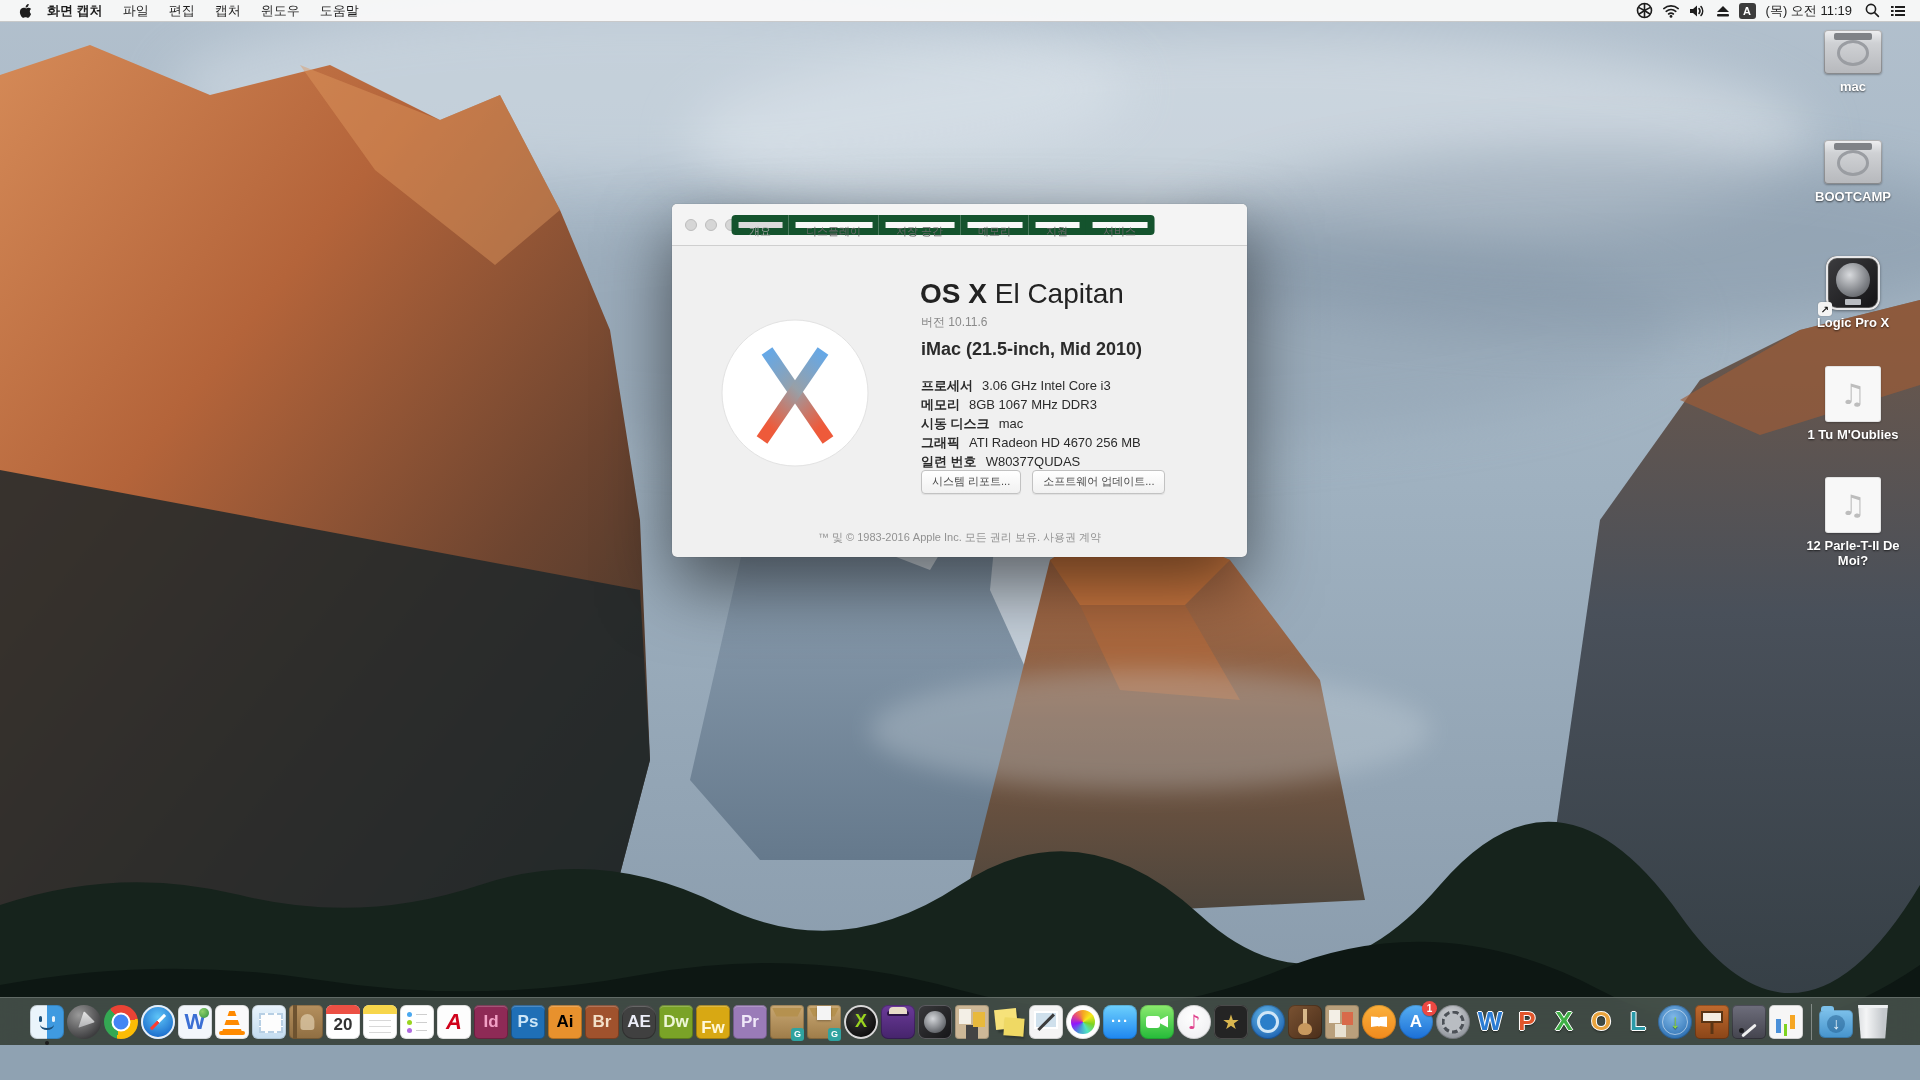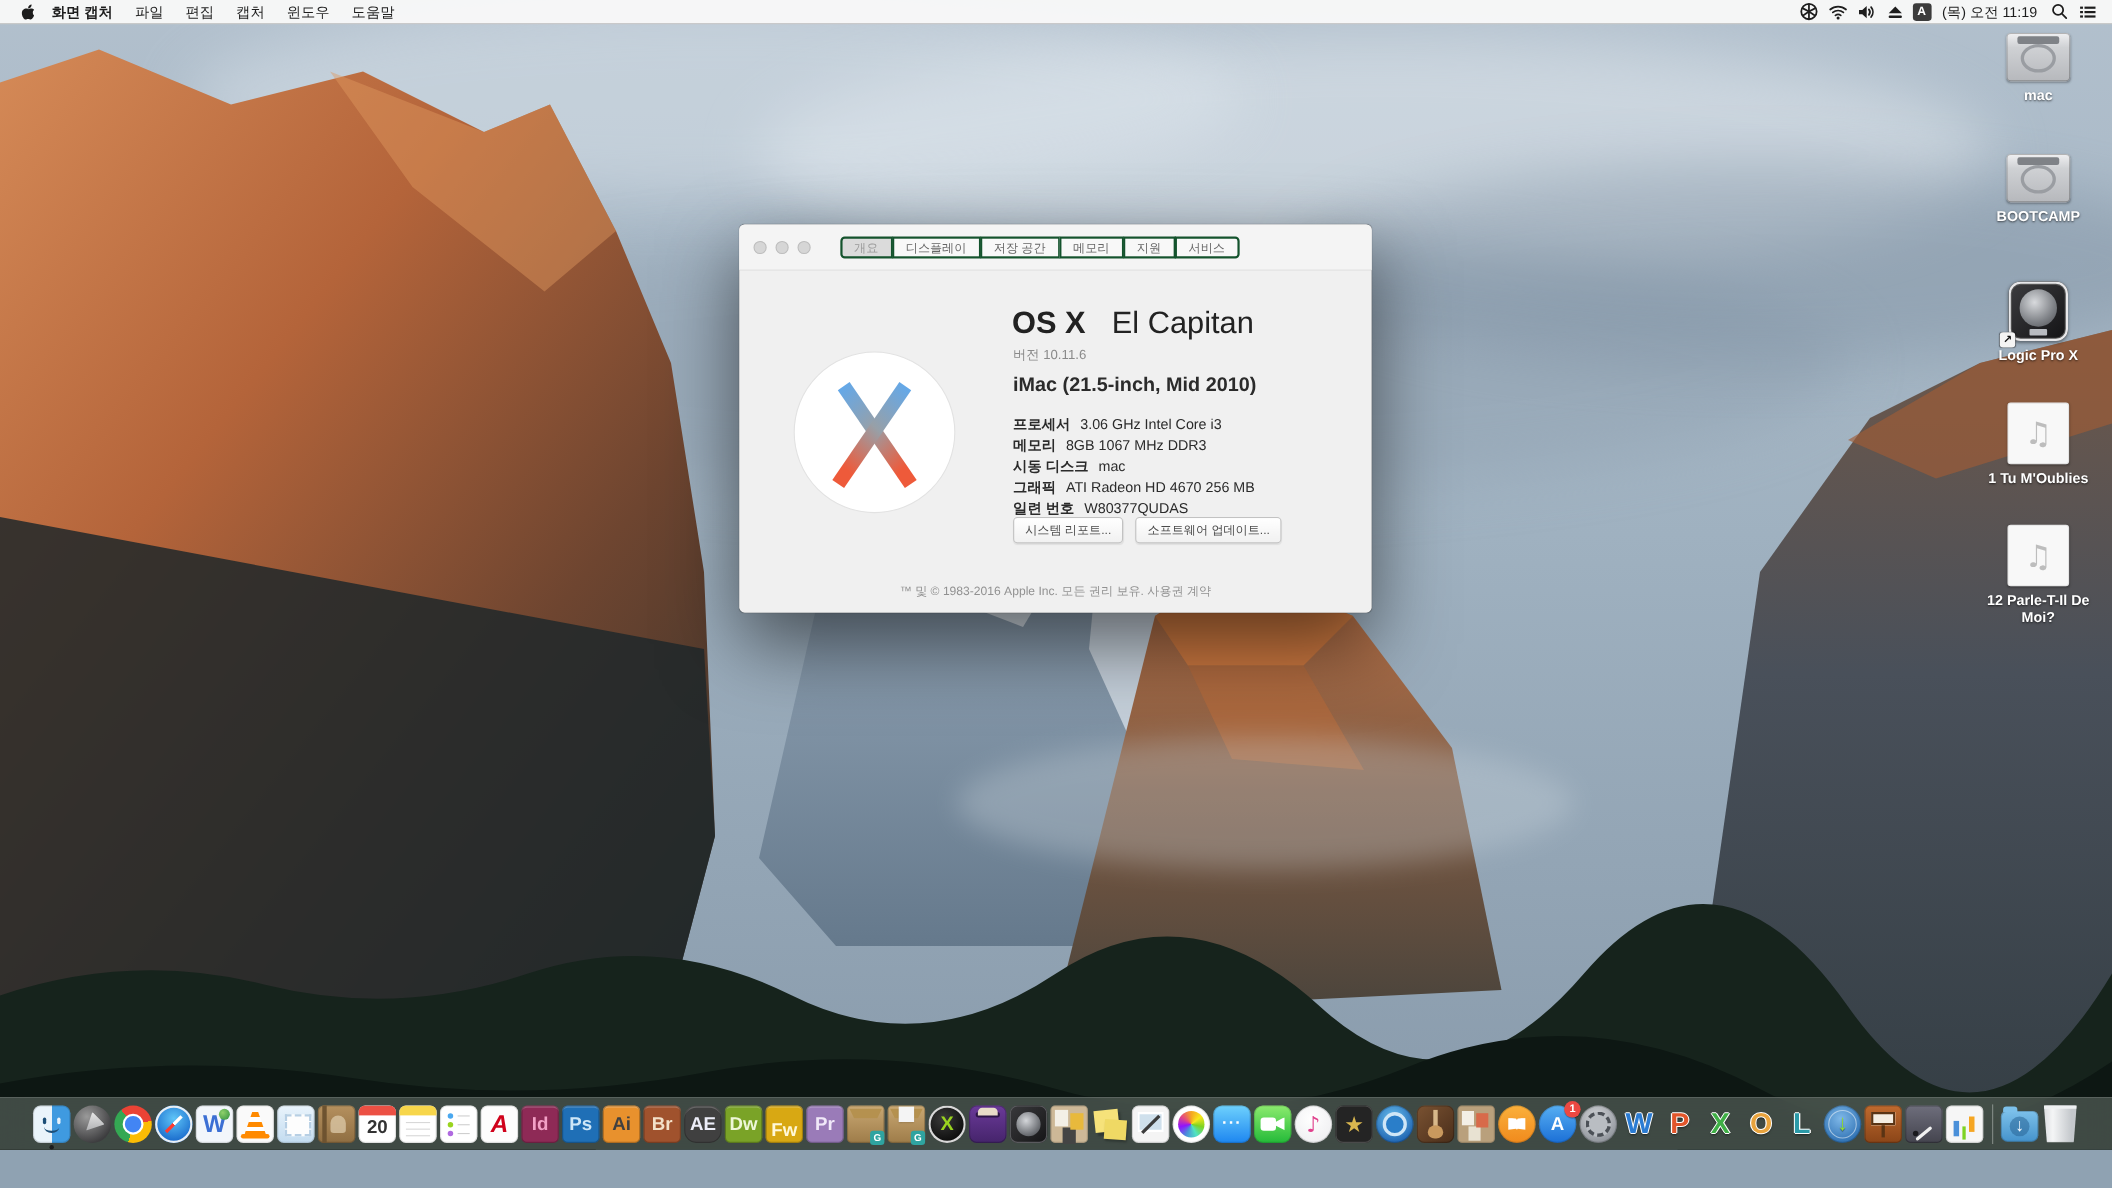--- a/index.html
+++ b/index.html
@@ -62,30 +62,30 @@
   
   .about-window { position:absolute; left:672px; top:204px; width:575px; height:353px;
     background:#f0f0f0; border-radius:5px; z-index:20;
     box-shadow:0 28px 70px rgba(0,0,0,.55), 0 0 1px rgba(0,0,0,.45); }
   .titlebar { position:absolute; top:0; left:0; right:0; height:42px; background:#f4f4f4;
     border-bottom:1px solid #cfcfcf; border-radius:5px 5px 0 0; }
   .traffic { position:absolute; left:13px; top:15px; display:flex; gap:8px; }
   .tl-dot { width:12px; height:12px; border-radius:50%; background:#d6d6d6; border:1px solid #bdbdbd; }
   .tab-group { position:absolute; left:50%; top:11px; transform:translateX(-54%); display:flex; }
   .tab { font-size:11px; height:20px; line-height:18px; padding:0 11px; background:#f8f8f8;
-    border:2px solid #14532d; color:#666; margin-left:-1px; cursor:default; white-space:nowrap; }
+    border:7px solid #14532d; color:#666; margin-left:-1px; cursor:default; white-space:nowrap; }
   .tab:first-child { border-radius:4px 0 0 4px; margin-left:0; }
   .tab:last-child { border-radius:0 4px 4px 0; }
   .tab.selected { background:#dbdbdb; color:#9b9b9b; }
   .win-content { position:absolute; inset:42px 0 0 0; }
   .oslogo { position:absolute; left:48px; top:72px; width:150px; height:150px; }
   .win-text { position:absolute; left:248px; top:0; right:16px; }
   .os-title { position:absolute; top:32px; left:0; font-size:28px; color:#222; letter-spacing:0; white-space:nowrap; }
   .os-title .strong { font-weight:700; }
-  .os-title .light { font-weight:300;margin-left:16px; }
+  .os-title .light { font-weight:300; }
   .os-version { position:absolute; top:68px; left:1px; font-size:12px; color:#8a8a8a; }
   .model-line { position:absolute; top:93px; left:1px; font-size:18px; font-weight:700; color:#2b2b2b; white-space:nowrap; }
   .spec-rows { position:absolute; top:130px; left:1px; }
   .spec-row { font-size:13px; color:#2b2b2b; line-height:19px; white-space:nowrap; }
   .spec-label { font-weight:700; margin-right:9px; }
   .btn-row { position:absolute; top:224px; left:1px; display:flex; gap:11px; }
   .mac-btn { font-size:11px; color:#4a4a4a; background:linear-gradient(#ffffff,#f1f1f1);
     border:1px solid #c2c2c2; border-radius:4px; padding:3px 10px 4px;
     box-shadow:0 1px 1px rgba(0,0,0,.07); cursor:default; white-space:nowrap;
     font-family:"Liberation Sans","DejaVu Sans",sans-serif; }
@@ -486,21 +486,21 @@
       <div class="dock-item di-acrobat">
         <span class="glyph">A</span>
       </div>
       <div class="dock-item di-adobe" style="background: rgb(142, 42, 86);">
         <span class="glyph" style="color: rgb(243, 160, 198);">Id</span>
       </div>
       <div class="dock-item di-adobe" style="background: rgb(31, 111, 182);">
         <span class="glyph" style="color: rgb(205, 230, 247);">Ps</span>
       </div>
       <div class="dock-item di-adobe" style="background: rgb(232, 145, 45);">
-        <span class="glyph" style="color: #404040;">Ai</span>
+        <span class="glyph" style="color: #000000;">Ai</span>
       </div>
       <div class="dock-item di-adobe" style="background: rgb(160, 82, 45);">
         <span class="glyph" style="color: rgb(243, 224, 200);">Br</span>
       </div>
       <div class="dock-item di-adobe" style="background: #404040; border-radius: 11px;">
         <span class="glyph" style="color: rgb(236, 237, 248);">AE</span>
       </div>
       <div class="dock-item di-adobe" style="background: rgb(122, 163, 39); text-align: right;">
         <span class="glyph" style="color: rgb(238, 247, 216);">Dw</span>
       </div>

